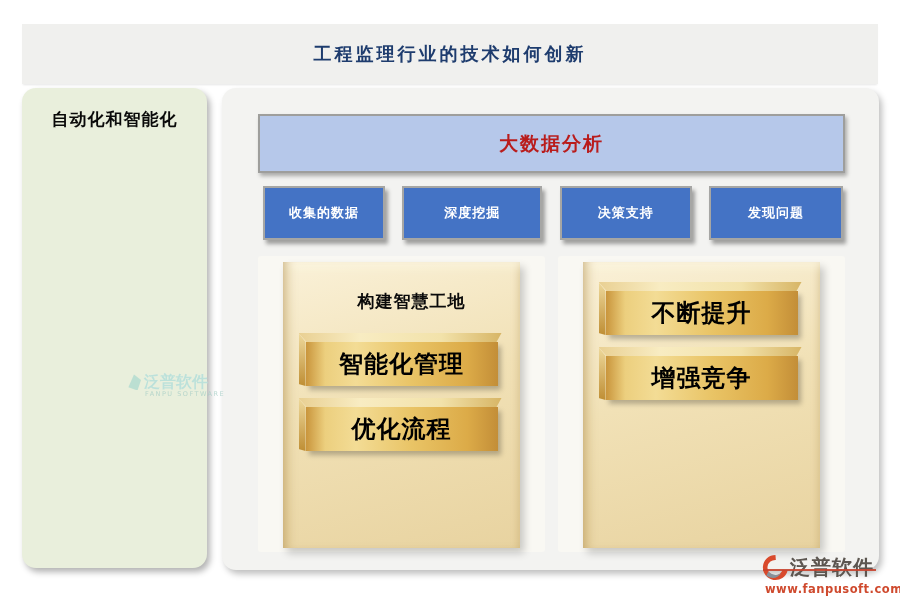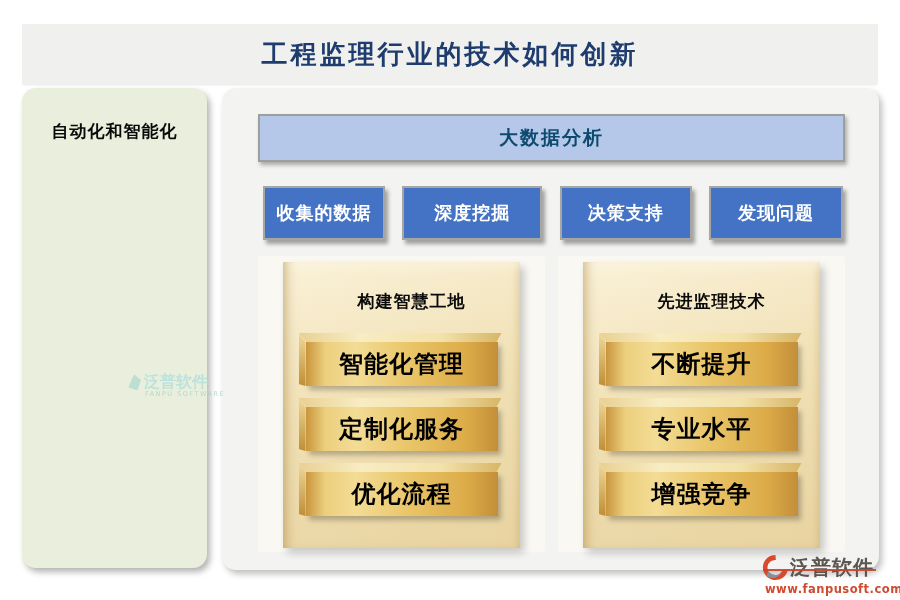--- a/index.html
+++ b/index.html
@@ -12,31 +12,31 @@
   }
 
   
   .title-strip {
     position: absolute; left: 22px; top: 24px; width: 856px; height: 60px;
     background: #f0f0ee;
     display: flex; align-items: center; justify-content: center;
     box-shadow: 0 2px 2px -1px rgba(0,0,0,0.10);
   }
   .title-strip h1 {
-    color: #1e3c6e; font-size: 26px; font-weight: bold; letter-spacing: 3px;
+    color: #1e3c6e; font-size: 18px; font-weight: bold; letter-spacing: 3px;
   }
 
   
   .sidebar {
     position: absolute; left: 22px; top: 88px; width: 185px; height: 480px;
     background: #e9efdc; border-radius: 14px;
     box-shadow: 3px 4px 6px rgba(0,0,0,0.30);
   }
   .sidebar-heading {
-    margin-top: 32px; text-align: center;
+    margin-top: 20px; text-align: center;
     font-size: 17px; font-weight: bold; color: #0a0a0a; letter-spacing: 1px;
   }
   .sidebar-buttons {
     display: flex; flex-direction: column; gap: 24px;
     padding: 30px 21px 0 21px;
   }
   .teal-btn {
     height: 53px;
     background: #7edad2;
     border: 2px solid #b9bab8;
@@ -70,38 +70,38 @@
     white-space: nowrap;
   }
 
   
   .main {
     position: absolute; left: 222px; top: 88px; width: 657px; height: 482px;
     background: #f3f3f1; border-radius: 14px;
     box-shadow: 3px 4px 6px rgba(0,0,0,0.25);
   }
   .banner {
-    position: absolute; left: 36px; top: 26px; width: 587px; height: 48px;
+    position: absolute; left: 36px; top: 26px; width: 587px; height: 59px;
     background: #b6c8ea;
     border: 2px solid #9e9e9c;
     box-shadow: 2px 3px 4px rgba(0,0,0,0.30);
     display: flex; align-items: center; justify-content: center;
-    font-size: 19px; font-weight: bold; color: #0c4a6e; letter-spacing: 2px;
+    font-size: 19px; font-weight: bold; color: #b91c1c; letter-spacing: 2px;
   }
   .steps {
     position: absolute; left: 41px; top: 98px; width: 580px; height: 54px;
     display: flex; justify-content: space-between;
   }
   .step-btn {
     height: 54px;
     background: #4473c5;
     border: 2px solid #a6a6a4;
     box-shadow: 3px 4px 4px rgba(0,0,0,0.35);
     display: flex; align-items: center; justify-content: center;
-    color: #ffffff; font-size: 18px; font-weight: bold; letter-spacing: 1px;
+    color: #ffffff; font-size: 13px; font-weight: bold; letter-spacing: 1px;
   }
   .step-btn.w0 { width: 122px; }
   .step-btn.w1 { width: 140px; font-family: Liberation Mono, monospace; }
   .step-btn.w2 { width: 134px; }
   .step-btn.w3 { width: 132px; }
 
   .columns {
     position: absolute; left: 36px; top: 168px; width: 587px; height: 296px;
     display: flex; gap: 13px;
   }
@@ -202,32 +202,29 @@
     <div class="step-btn w2">发现问题</div>
   </div>
 
   <div class="columns">
 
     <div class="column">
       <div class="tan-panel">
         <div class="tan-heading">构建智慧工地</div>
         <div class="gold-buttons">
           <div class="gold-btn">智能化管理</div>
-          <div class="gold-btn">定制化服务</div>
           <div class="gold-btn">优化流程</div>
         </div>
       </div>
     </div>
 
     <div class="column">
       <div class="tan-panel">
-        <div class="tan-heading">先进监理技术</div>
         <div class="gold-buttons">
           <div class="gold-btn">不断提升</div>
-          <div class="gold-btn">专业水平</div>
           <div class="gold-btn">增强竞争</div>
         </div>
       </div>
     </div>
 
   </div>
 </section>
 
 <div class="footer-logo">
   <div class="logo-row">

